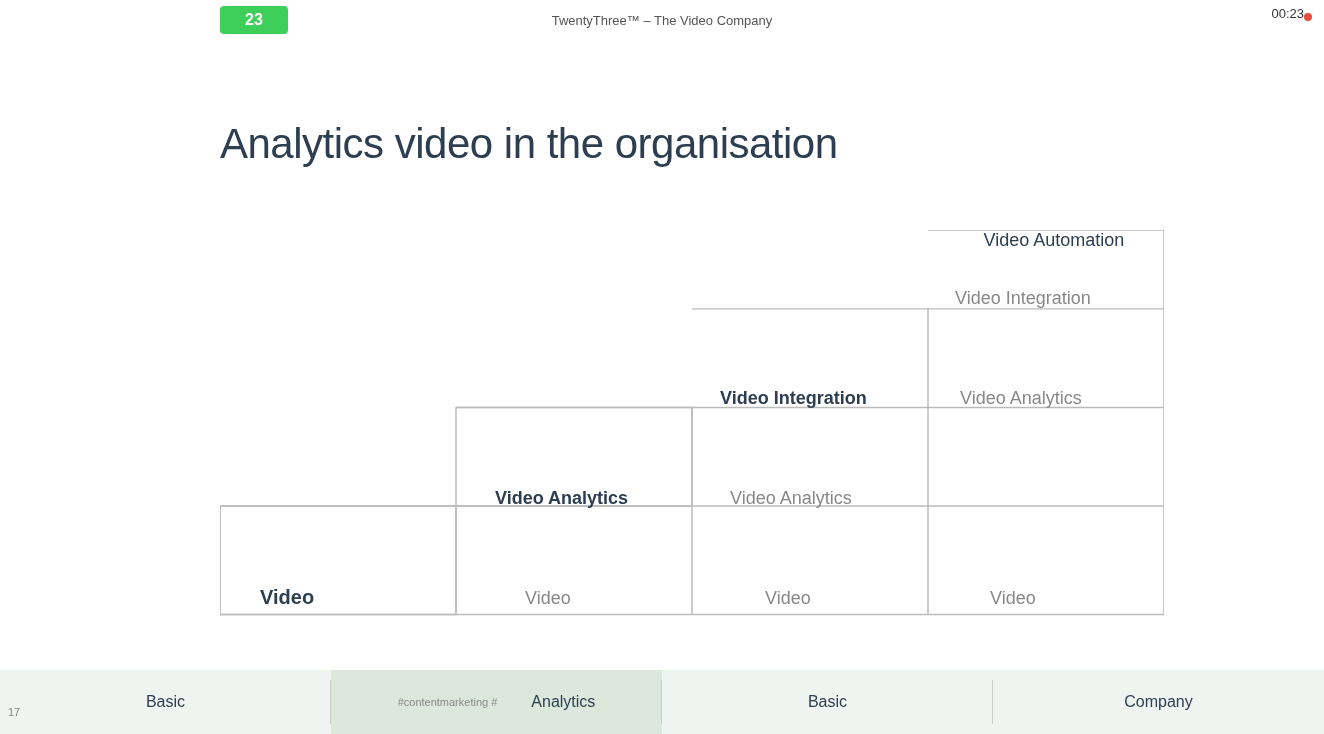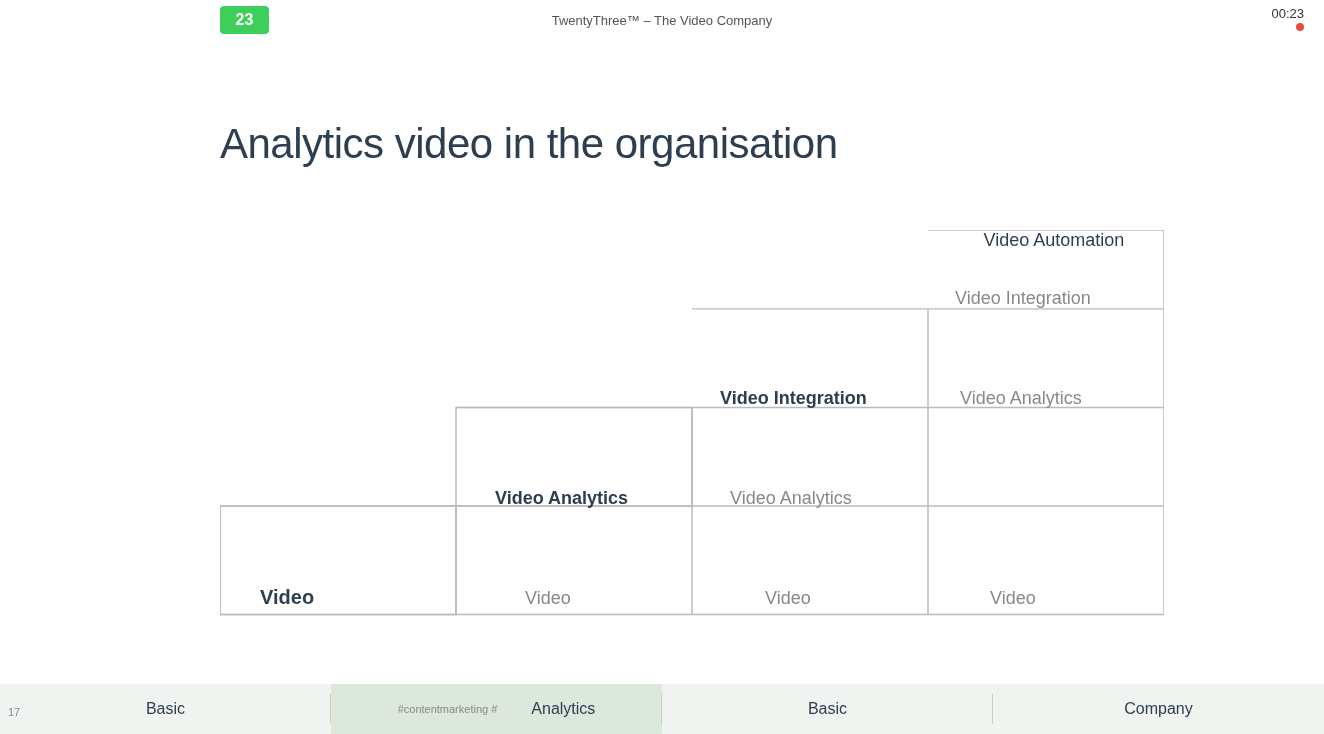--- a/index.html
+++ b/index.html
@@ -20,43 +20,43 @@
       right: 0;
       height: 40px;
       display: flex;
       align-items: center;
       justify-content: center;
     }
     .logo-badge {
       position: absolute;
       left: 220px;
       top: 6px;
-      width: 49px;
+      width: 68px;
       height: 28px;
       background: #3ecf5a;
       border-radius: 4px;
       display: flex;
       align-items: center;
       justify-content: center;
       color: white;
       font-weight: 700;
       font-size: 16px;
     }
     .header-title {
       font-size: 13px;
       color: #555;
     }
     .timer {
       position: absolute;
-      right: 20px;
+      right: 12px;
       top: 6px;
       font-size: 13px;
       color: #333;
       display: flex;
-      flex-direction: column;
+      flex-direction: row;
       align-items: flex-end;
     }
     .timer-dot {
       width: 8px;
       height: 8px;
       background: #e74c3c;
       border-radius: 50%;
       margin-top: 2px;
       align-self: flex-end;
     }
@@ -88,21 +88,21 @@
       right: 160px;
       bottom: 30px;
     }
 
     
     .bottom-bar {
       position: absolute;
       bottom: 0;
       left: 0;
       right: 0;
-      height: 50px;
+      height: 64px;
       background: #f0f4f0;
       display: flex;
       align-items: center;
     }
 
     .bottom-segment {
       flex: 1;
       display: flex;
       align-items: center;
       justify-content: center;

